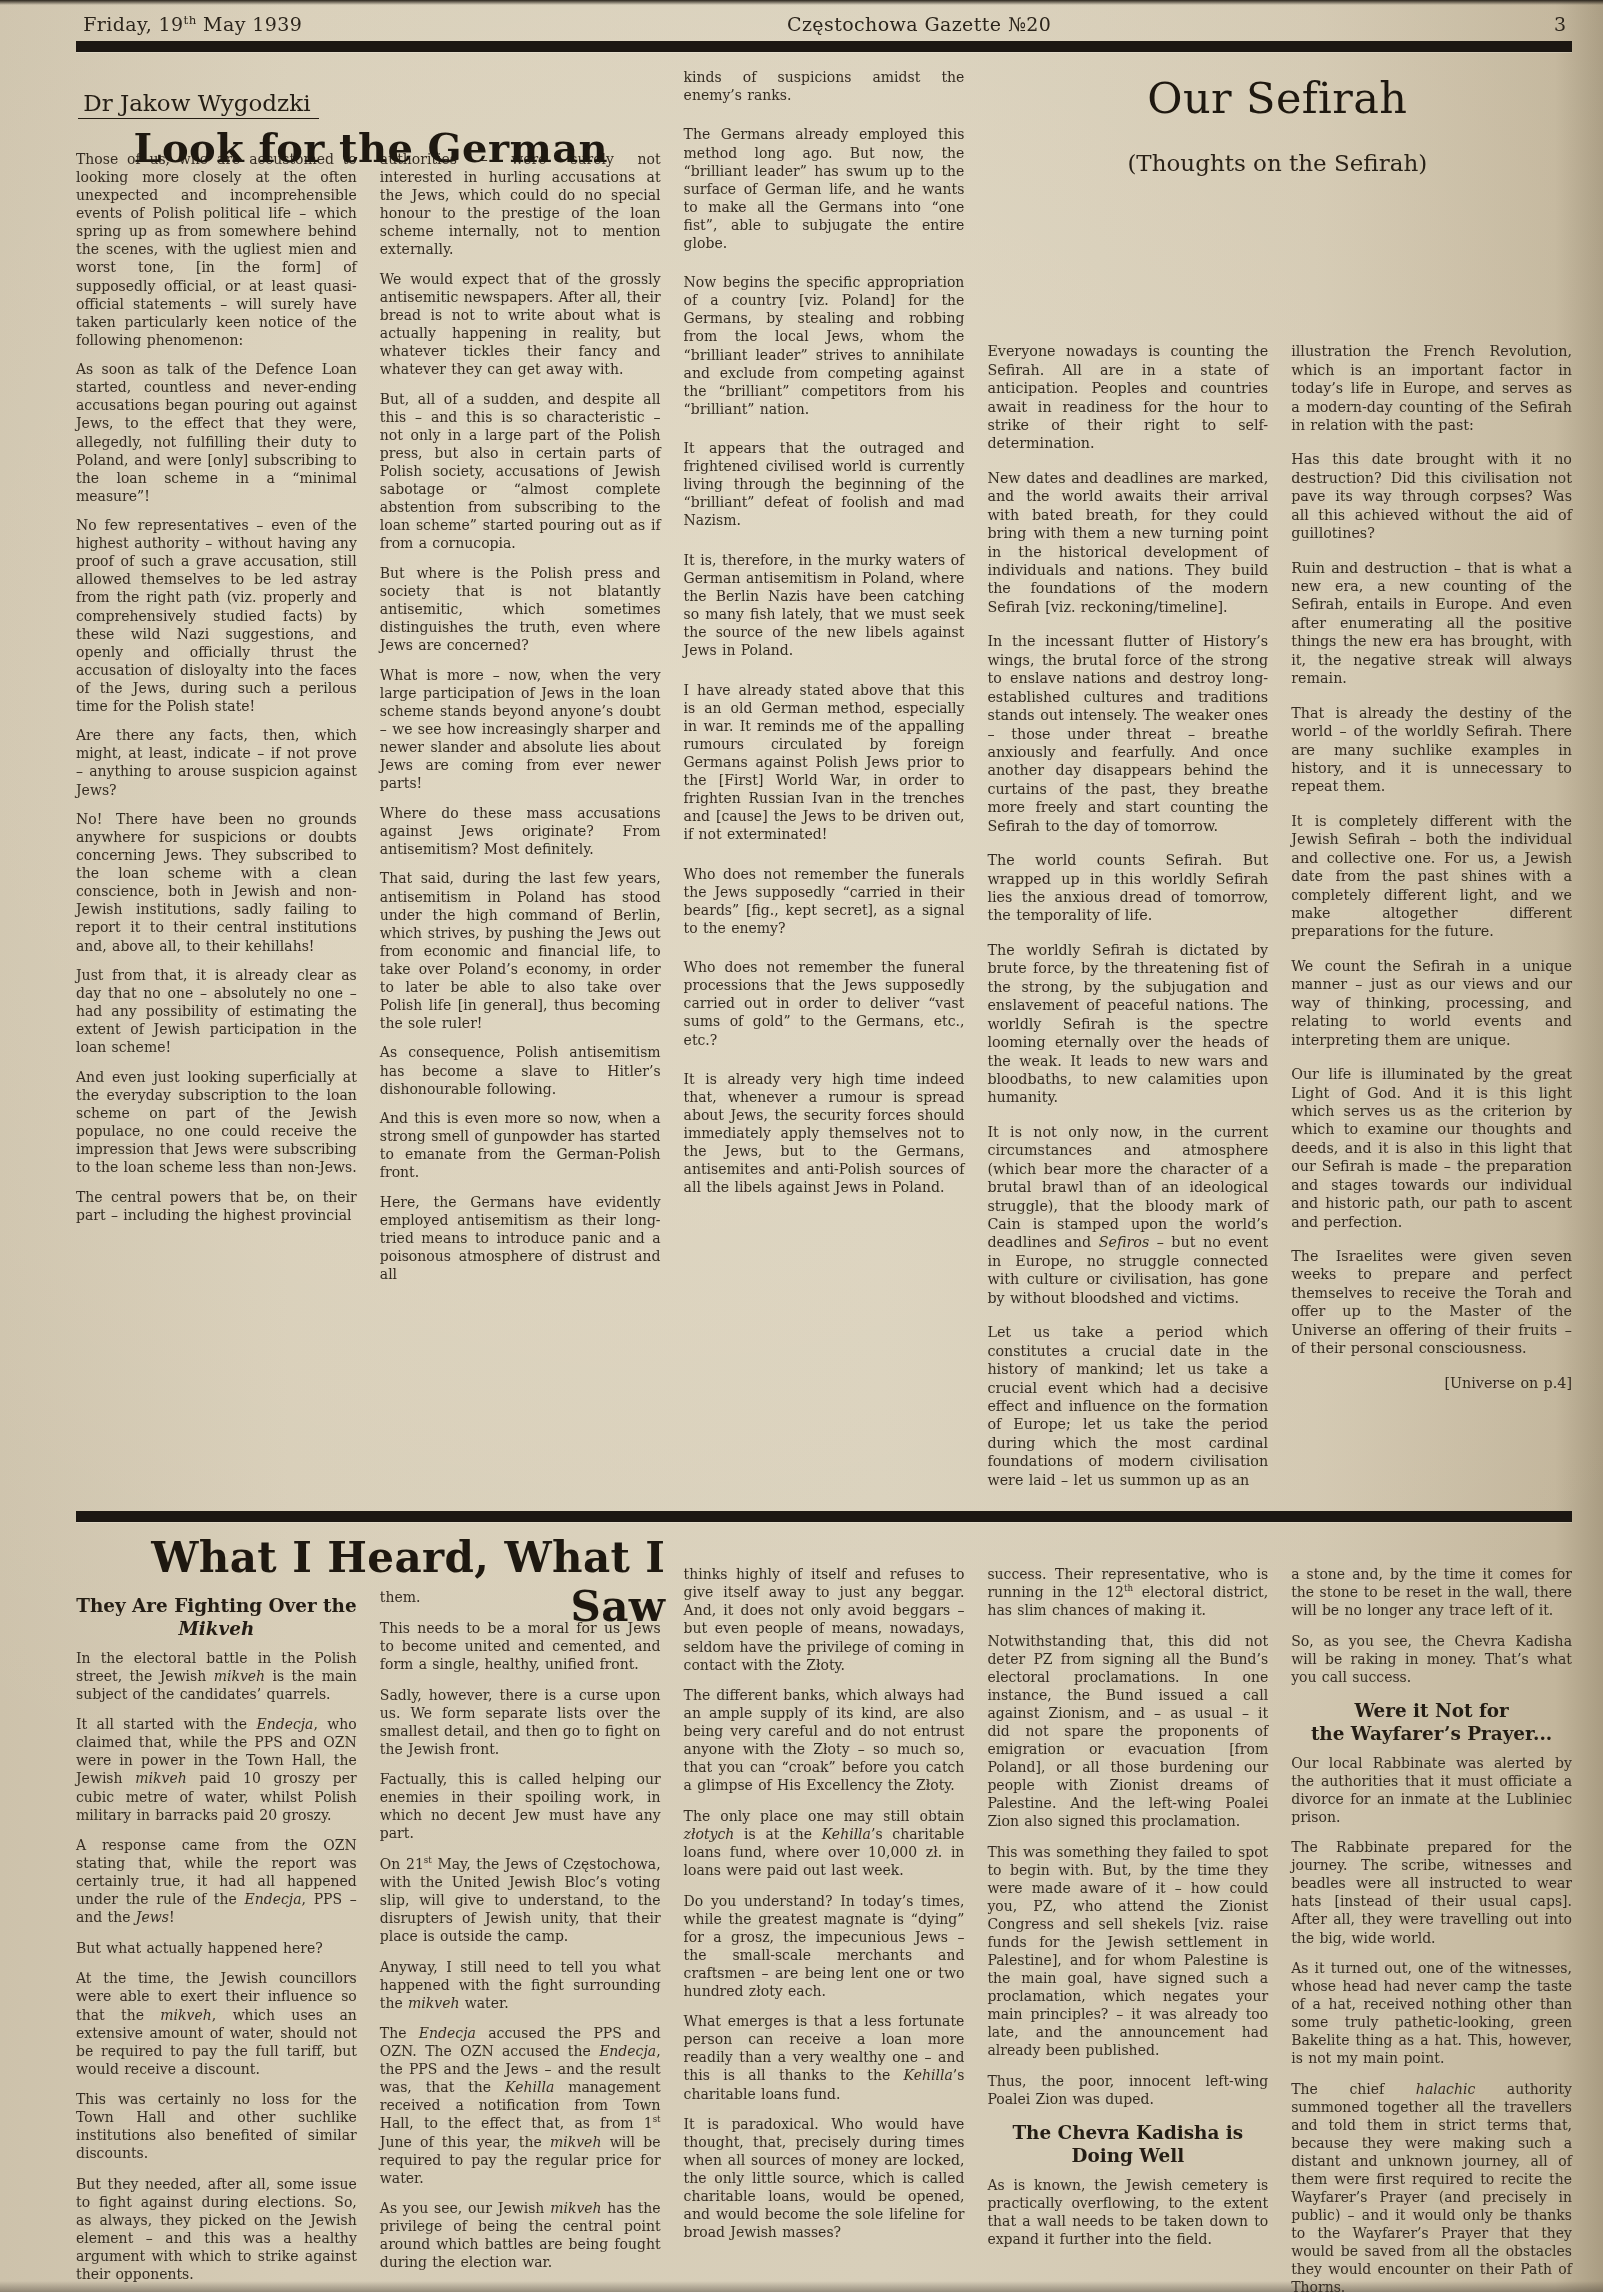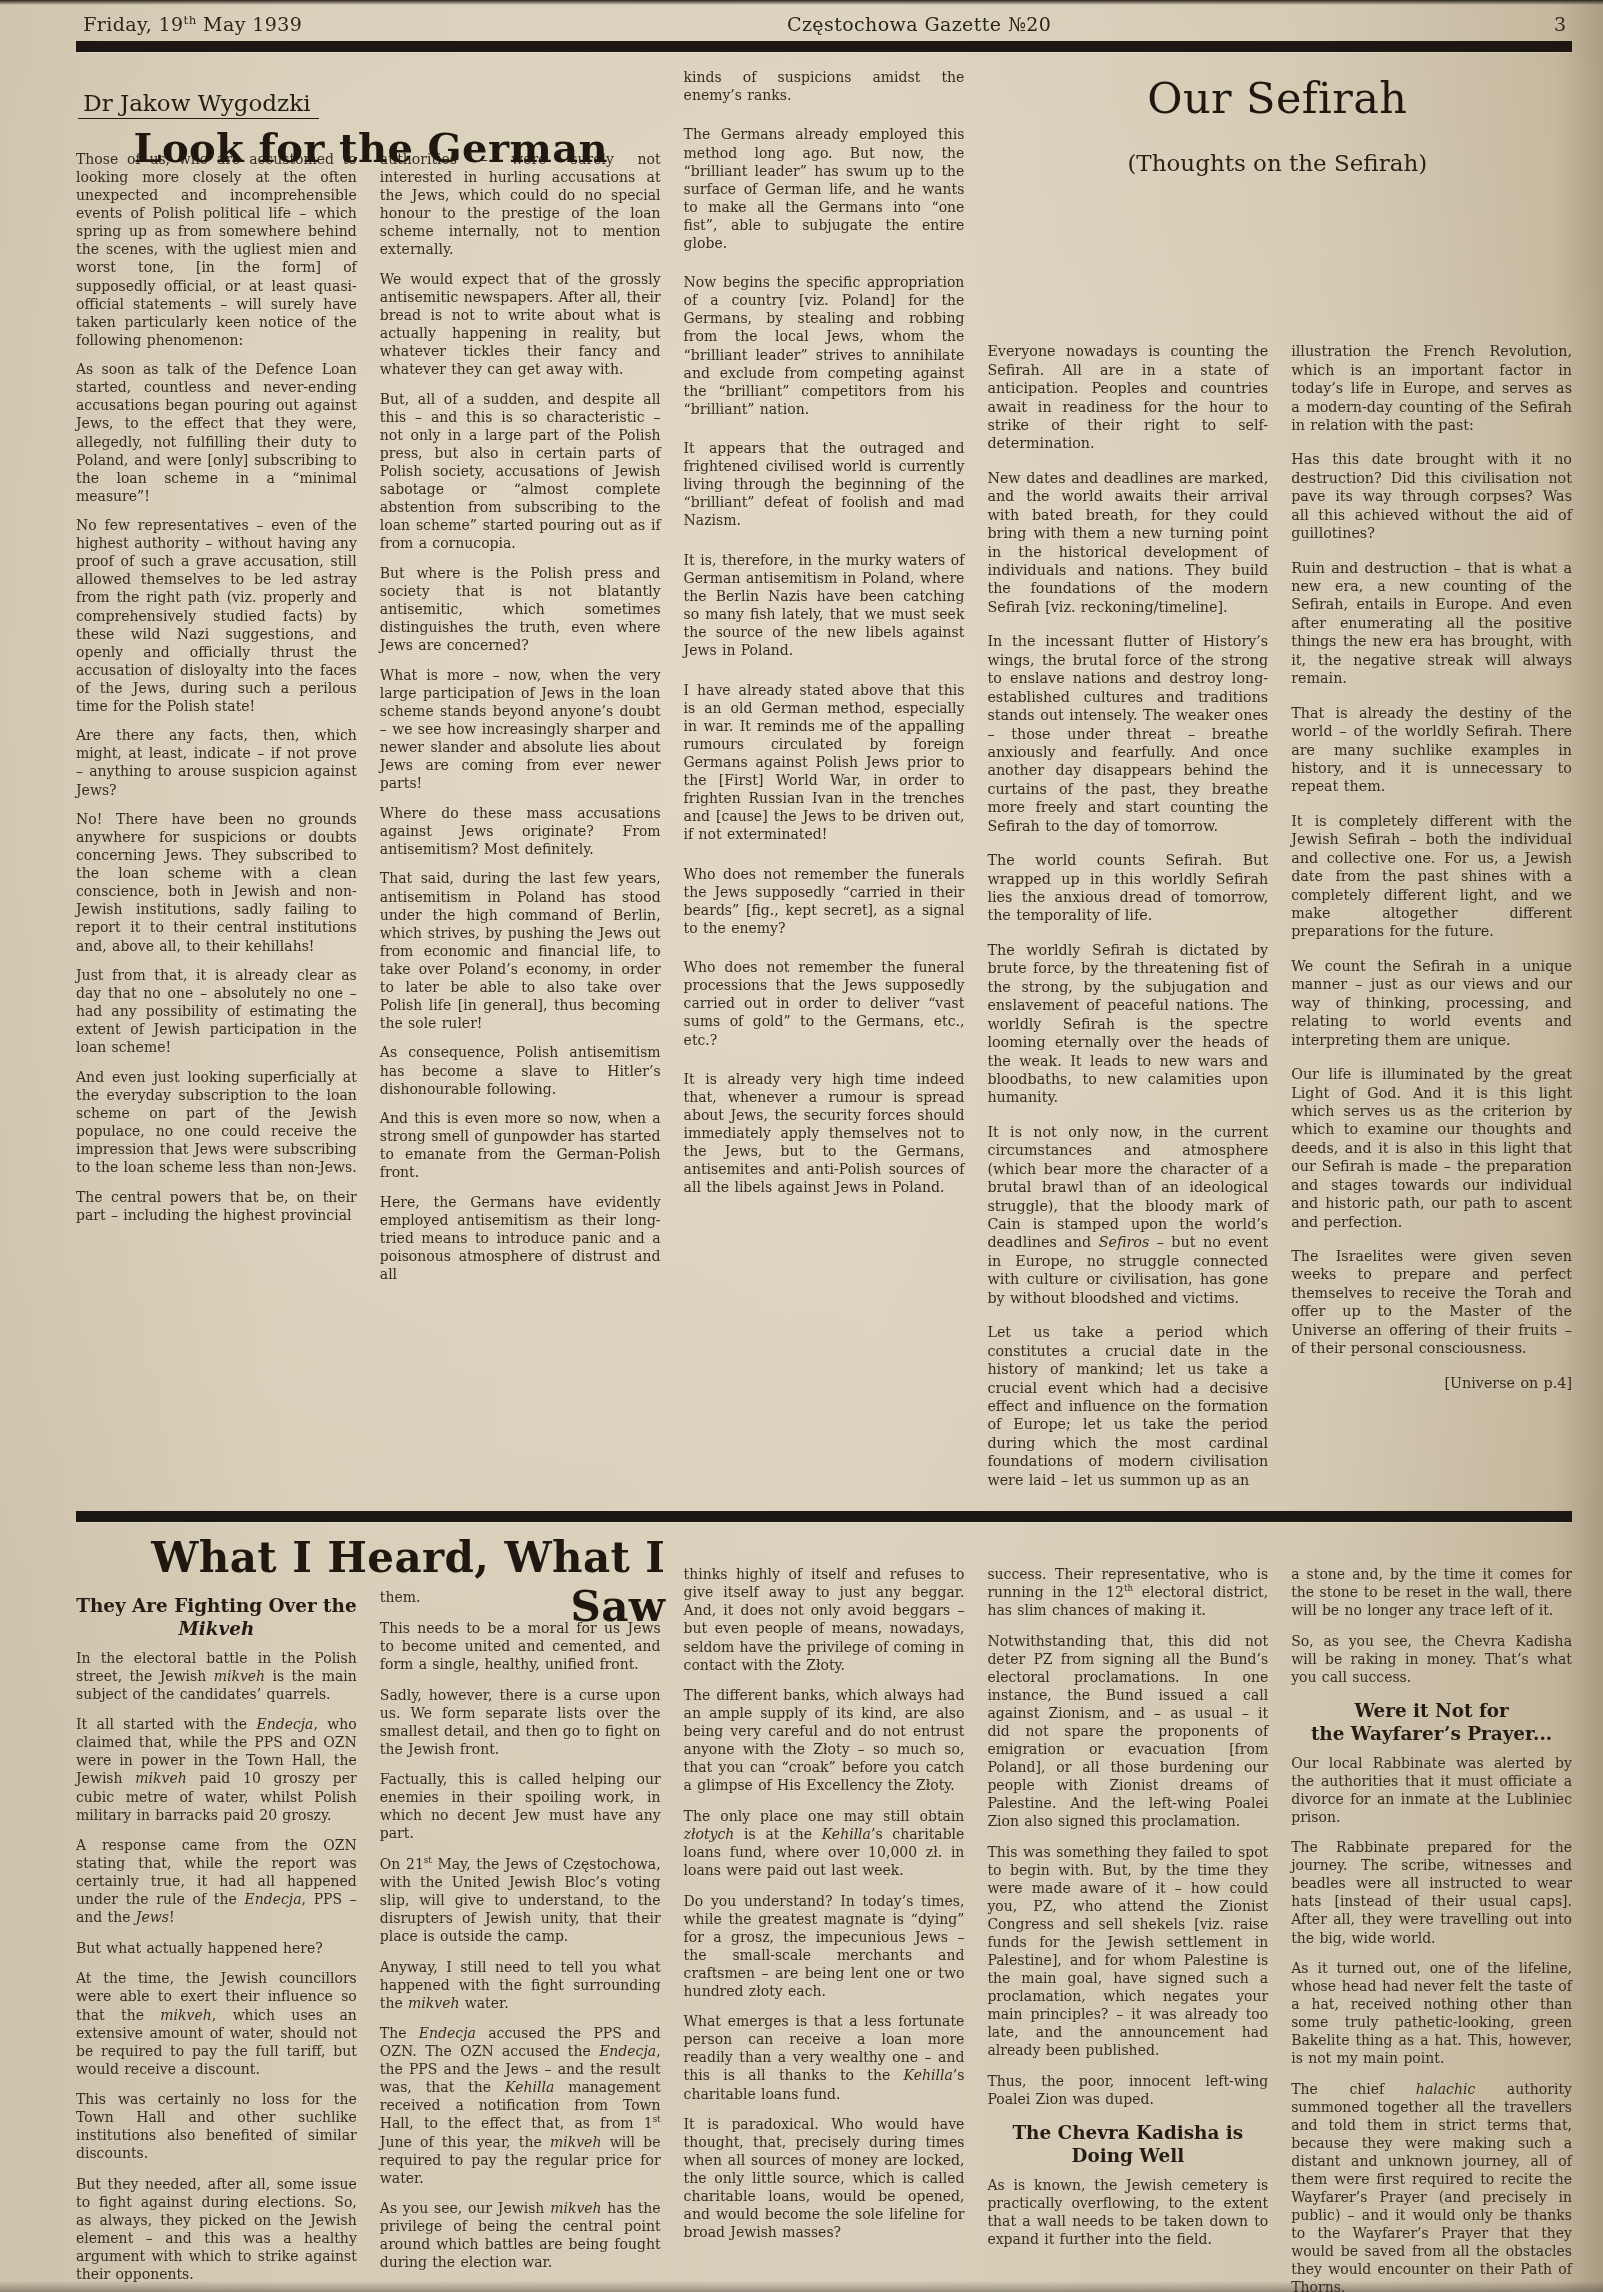--- a/index.html
+++ b/index.html
@@ -186,19 +186,19 @@
           <p class="para">Thus, the poor, innocent left-wing Poalei Zion was duped.</p>
           <h3 class="subhead">The Chevra Kadisha is Doing Well</h3>
           <p class="para">As is known, the Jewish cemetery is practically overflowing, to the extent that a wall needs to be taken down to expand it further into the field.</p>
         </div>
       <div class="col pad-e">
           <p class="para">a stone and, by the time it comes for the stone to be reset in the wall, there will be no longer any trace left of it.</p>
           <p class="para">So, as you see, the Chevra Kadisha will be raking in money. That’s what you call success.</p>
           <h3 class="subhead">Were it Not for<br>the Wayfarer’s Prayer...</h3>
           <p class="para">Our local Rabbinate was alerted by the authorities that it must officiate a divorce for an inmate at the Lubliniec prison.</p>
           <p class="para">The Rabbinate prepared for the journey. The scribe, witnesses and beadles were all instructed to wear hats [instead of their usual caps]. After all, they were travelling out into the big, wide world.</p>
-          <p class="para">As it turned out, one of the lifeline, whose head had never felt the taste of a hat, received nothing other than some truly pathetic-looking, green Bakelite thing as a hat. This, however, is not my main point.</p>
+          <p class="para">As it turned out, one of the witnesses, whose head had never camp the taste of a hat, received nothing other than some truly pathetic-looking, green Bakelite thing as a hat. This, however, is not my main point.</p>
           <p class="para">The chief <i>halachic</i> authority summoned together all the travellers and told them in strict terms that, because they were making such a distant and unknown journey, all of them were first required to recite the Wayfarer’s Prayer (and precisely in public) – and it would only be thanks to the Wayfarer’s Prayer that they would be saved from all the obstacles they would encounter on their Path of Thorns.</p>
         </div>
     </section>
   </div>
 </div>
 
 
 </body></html>

